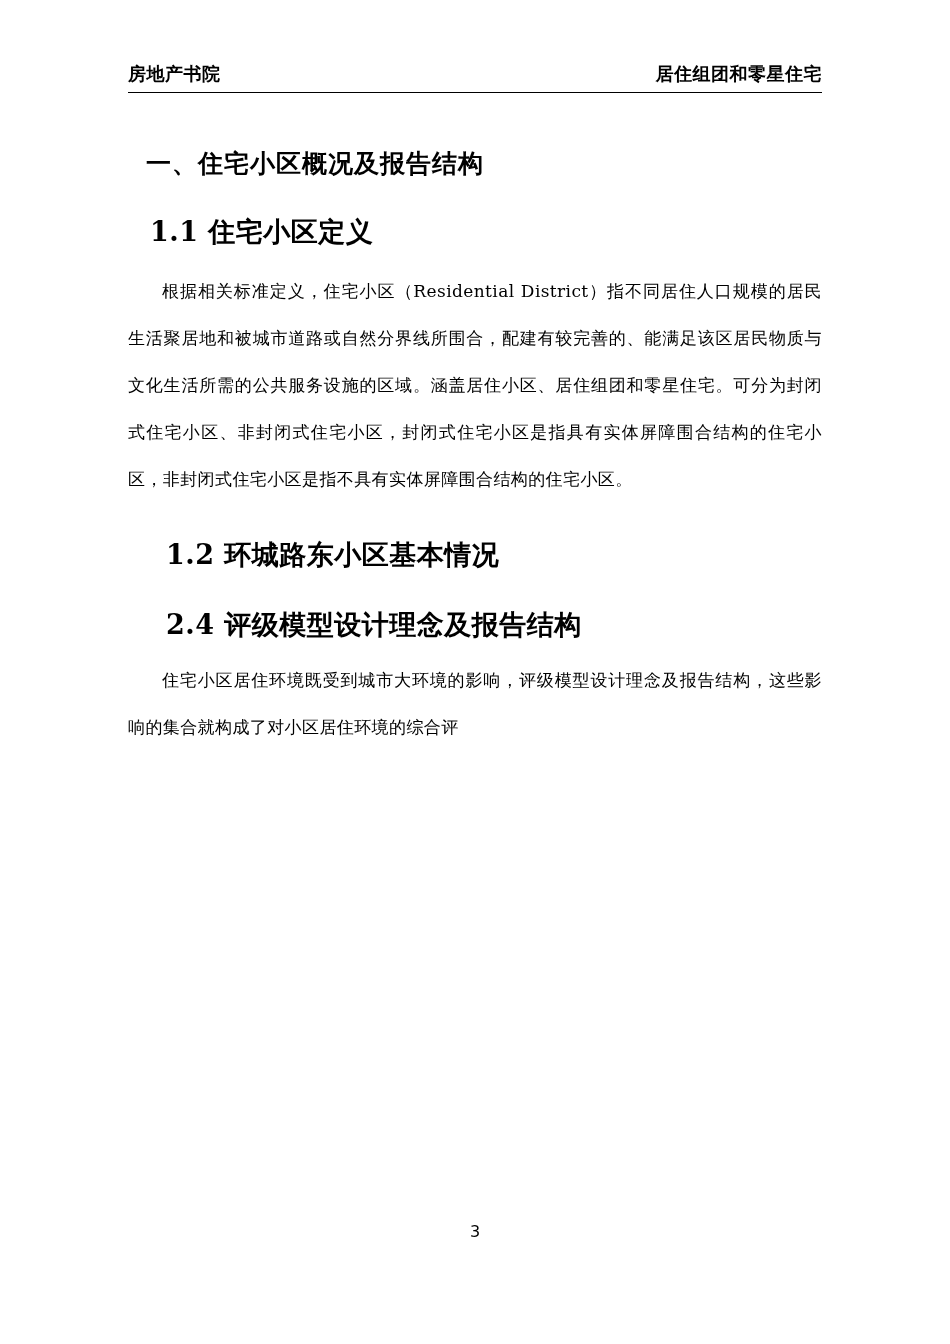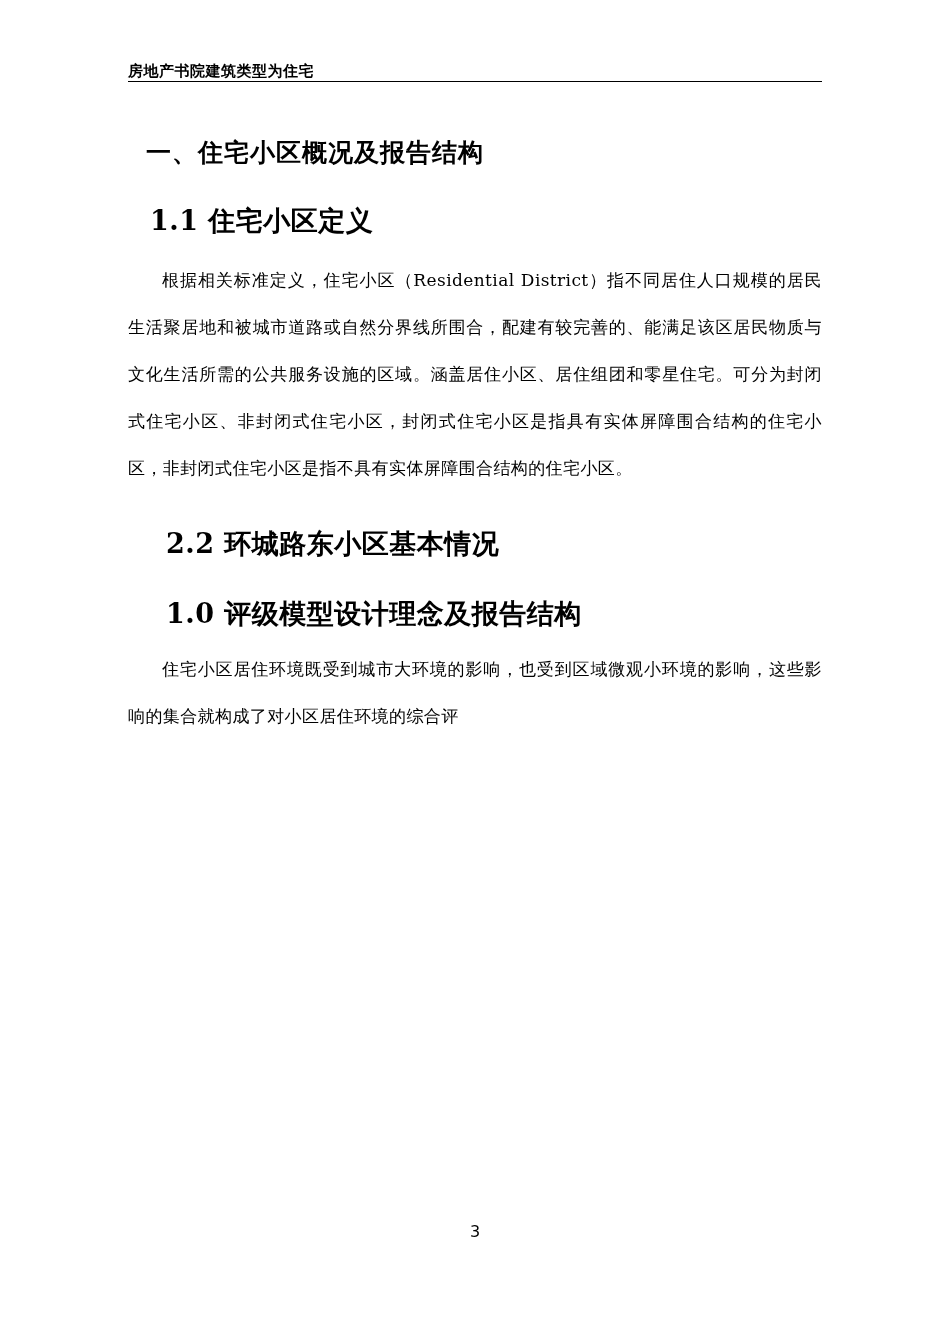--- a/index.html
+++ b/index.html
@@ -20,25 +20,27 @@
     overflow: hidden;
   }
   .content {
     position: absolute;
     left: 128px;
     right: 128px;
     top: 62px;
   }
   .header {
     display: flex;
+    justify-content: space-between;
     align-items: flex-end;
     font-family: "DejaVu Sans", "Liberation Sans", sans-serif;
-    font-size: 15px;
+    font-size: 18px;
     font-weight: bold;
     letter-spacing: 0.5px;
+    padding-bottom: 6px;
     border-bottom: 1.5px solid #000;
   }
   .header-left, .header-right {
     white-space: nowrap;
   }
   h1.section-title {
     font-family: "DejaVu Sans", "Liberation Sans", sans-serif;
     font-size: 25px;
     font-weight: bold;
     margin: 54px 0 12px 0;
@@ -80,30 +82,30 @@
 </style>
 </head>
 <body>
 
 <div class="page">
 
   <div class="content">
 
     <div class="header">
       <span class="header-left">房地产书院</span>
-      <span class="header-right">建筑类型为住宅</span>
+      <span class="header-right">居住组团和零星住宅</span>
     </div>
 
     <h1 class="section-title">一、住宅小区概况及报告结构</h1>
 
     <h2 class="sub-title">1.1  住宅小区定义</h2>
     <p class="body-text">根据相关标准定义，住宅小区（Residential District）指不同居住人口规模的居民生活聚居地和被城市道路或自然分界线所围合，配建有较完善的、能满足该区居民物质与文化生活所需的公共服务设施的区域。涵盖居住小区、居住组团和零星住宅。可分为封闭式住宅小区、非封闭式住宅小区，封闭式住宅小区是指具有实体屏障围合结构的住宅小区，非封闭式住宅小区是指不具有实体屏障围合结构的住宅小区。</p>
 
-    <h2 class="sub-title indent-more">2.2  环城路东小区基本情况</h2>
+    <h2 class="sub-title indent-more">1.2  环城路东小区基本情况</h2>
 
-    <h2 class="sub-title indent-more">1.0  评级模型设计理念及报告结构</h2>
-    <p class="body-text tight">住宅小区居住环境既受到城市大环境的影响，也受到区域微观小环境的影响，这些影响的集合就构成了对小区居住环境的综合评</p>
+    <h2 class="sub-title indent-more">2.4  评级模型设计理念及报告结构</h2>
+    <p class="body-text tight">住宅小区居住环境既受到城市大环境的影响，评级模型设计理念及报告结构，这些影响的集合就构成了对小区居住环境的综合评</p>
 
   </div>
 
   <div class="page-number">3</div>
 
 </div>
 
 </body></html>

